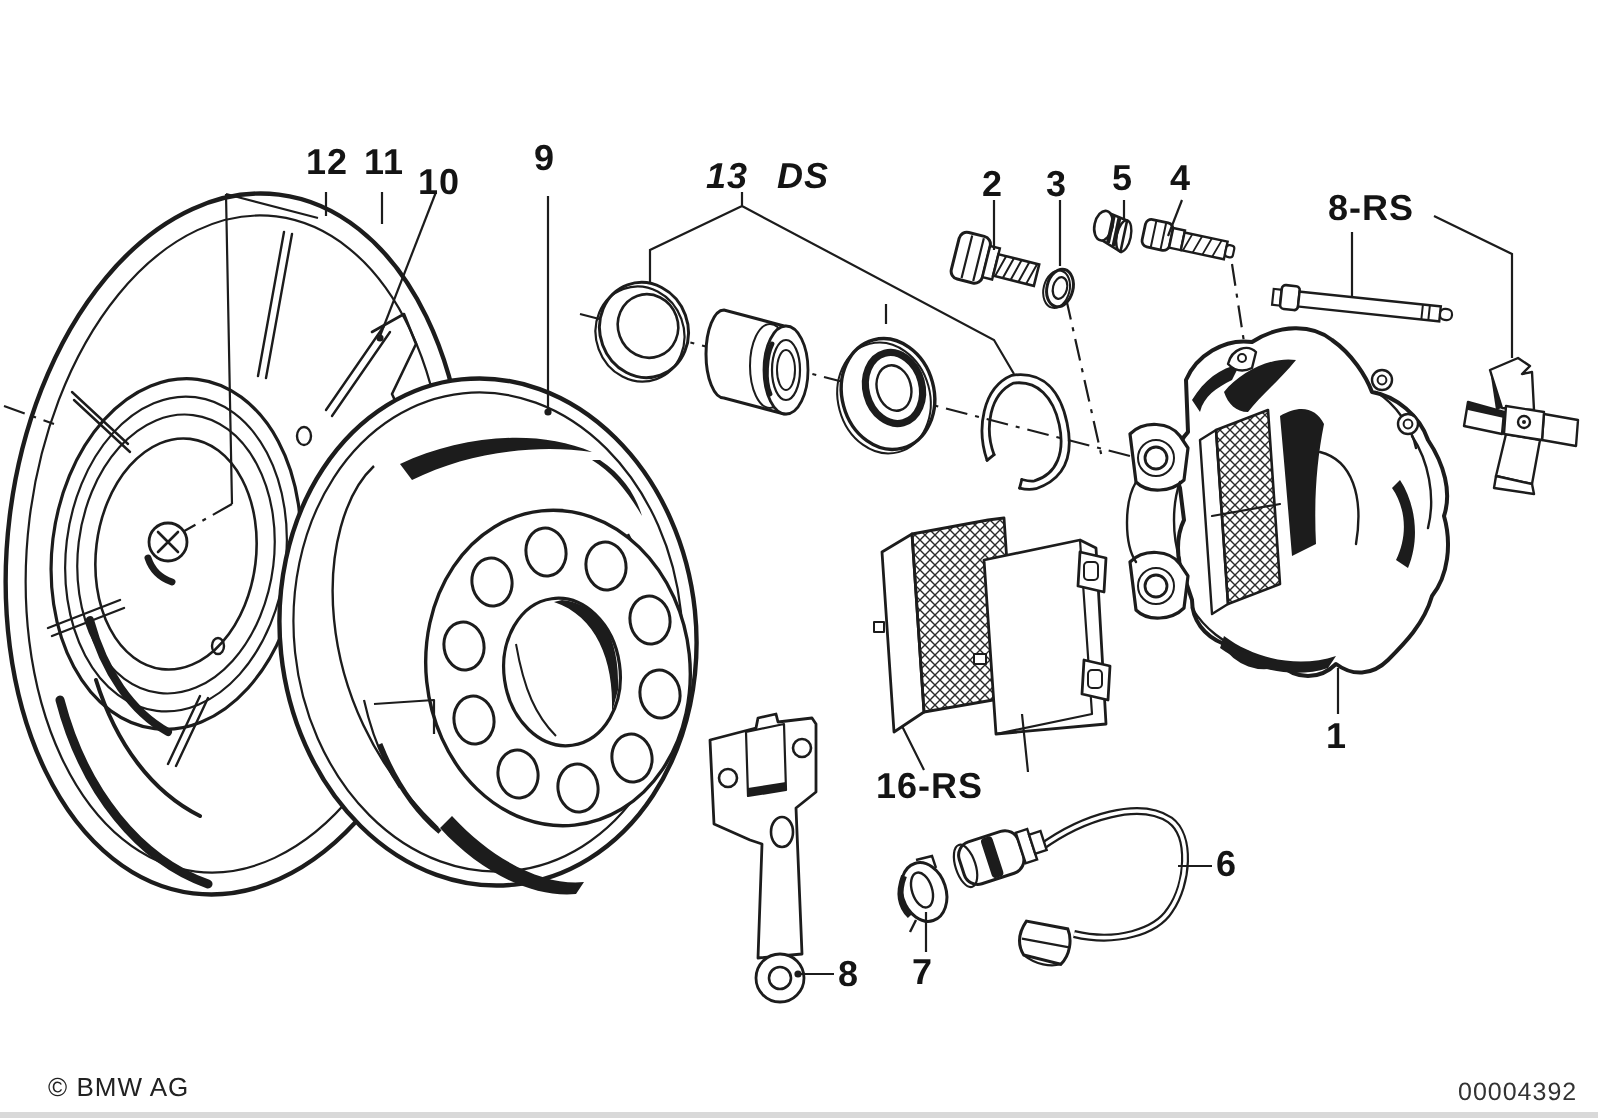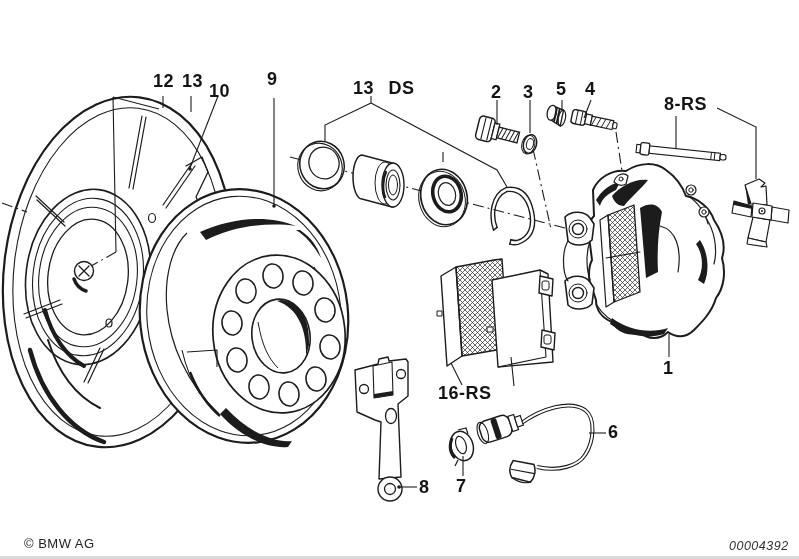--- a/index.html
+++ b/index.html
@@ -6,25 +6,25 @@
   .stage{
     position:relative;width:799px;height:559px;background:#ffffff;
     font-family:"Liberation Sans","DejaVu Sans",sans-serif;
     overflow:hidden;border-bottom:3px solid #d9d9d9;box-sizing:border-box;padding-left:20px;
   }
   .art{position:absolute;left:0;top:0;}
   .callout{
     position:absolute;font-weight:bold;font-size:18px;line-height:1;
     color:#141414;letter-spacing:.5px;white-space:nowrap;cursor:default;
   }
-  .callout.kit{word-spacing:9px;}
+  .callout.kit{word-spacing:9px;font-style:italic;}
   .footer-text{
     position:absolute;font-size:13px;color:#222;letter-spacing:.5px;white-space:nowrap;
   }
-  .doc-number{font-size:12.5px;color:#333;font-style:italic;}
+  .doc-number{font-size:12.5px;color:#333;}
 </style>
 </head>
 <body>
 
 <div class="stage">
 
   <svg class="art" width="799" height="559" viewBox="0 0 799 559">
     <defs>
       <pattern id="xh" width="5" height="5" patternUnits="userSpaceOnUse">
         <path d="M0,0L5,5M5,0L0,5" stroke="#2a2a2a" stroke-width="0.7"></path>
@@ -283,21 +283,21 @@
       <path d="M669,334 V357"></path>
       <path d="M451,363 L462,385 M511,357 L514,386"></path>
       <path d="M589,433 H606"></path>
       <path d="M463,456 V476"></path>
       <path d="M399,487 H417"></path>
         <circle cx="399" cy="487" r="1.8" fill="#1c1c1c" stroke="none"></circle>
     </g>
   </svg>
 
   <div class="callout" style="left:153px;top:72px;">12</div>
-  <div class="callout" style="left:182px;top:72px;">13</div>
+  <div class="callout" style="left:182px;top:72px;">11</div>
   <div class="callout" style="left:209px;top:72px;margin-top:10px;">10</div>
   <div class="callout" style="left:267px;top:70px;">9</div>
   <div class="callout kit" style="left:353px;top:79px;">13 DS</div>
   <div class="callout" style="left:491px;top:83px;">2</div>
   <div class="callout" style="left:523px;top:83px;">3</div>
   <div class="callout" style="left:556px;top:80px;">5</div>
   <div class="callout" style="left:585px;top:80px;">4</div>
   <div class="callout" style="left:664px;top:95px;">8-RS</div>
   <div class="callout" style="left:663px;top:359px;">1</div>
   <div class="callout" style="left:438px;top:384px;">16-RS</div>

